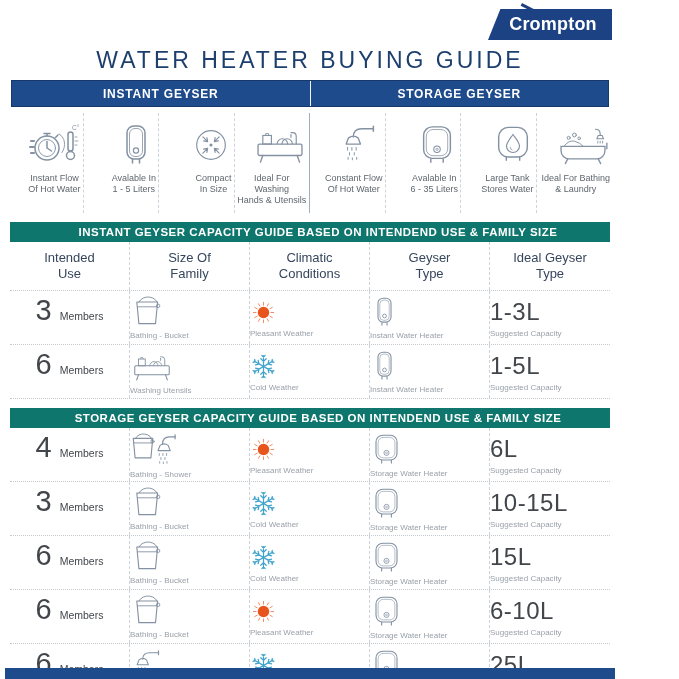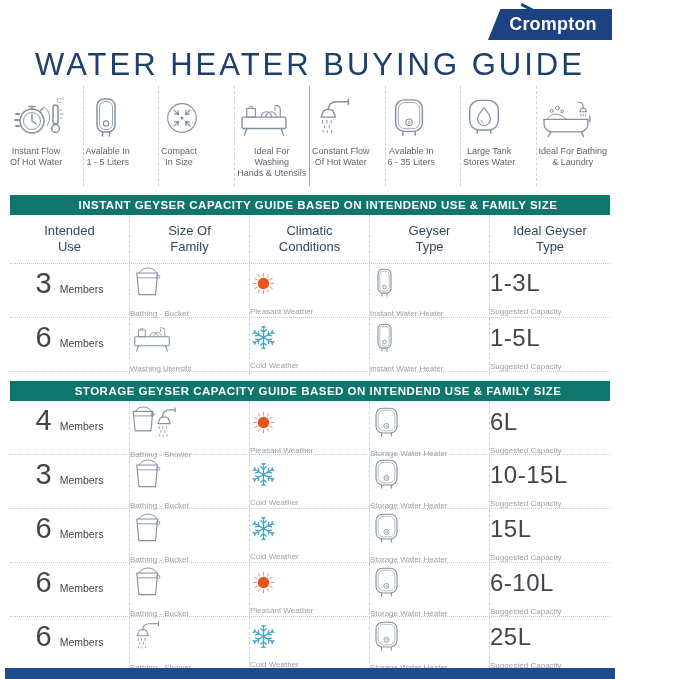--- a/index.html
+++ b/index.html
@@ -8,31 +8,31 @@
 
   
   .header{position:relative;height:80px;}
   .logo{position:absolute;top:9px;right:8px;width:124px;height:31px;background:#1c4284;
         clip-path:polygon(10% 0,100% 0,100% 100%,0 100%);
         display:flex;align-items:center;justify-content:center;padding-left:6px;box-sizing:border-box;}
   .logo-text{color:#fff;font-size:18px;font-weight:bold;letter-spacing:.2px;}
   .swoosh{position:absolute;top:3px;left:522px;width:28px;height:2.5px;background:#1c4284;
           transform:rotate(27deg);transform-origin:left top;}
   .title{position:absolute;left:0;right:0;top:47px;margin:0;text-align:center;
-         font-size:31px;font-weight:400;letter-spacing:3px;color:#1d3f6e;}
+         font-size:23px;font-weight:400;letter-spacing:3px;color:#1d3f6e;}
 
   
   .cat-bar{margin:0 11px;height:25px;display:flex;background:#1e4b8c;border:1.5px solid #17386b;}
   .cat{flex:1;display:flex;align-items:center;justify-content:center;color:#fff;
        font-size:12px;font-weight:bold;letter-spacing:.8px;}
   .cat.left{border-right:1px solid rgba(255,255,255,.95);}
 
   
   .features{margin:6px 8px 0;display:grid;grid-template-columns:repeat(8,1fr);}
-  .fcell{display:flex;flex-direction:column;align-items:flex-start;padding:9px 2px 7px;
+  .fcell{display:flex;flex-direction:column;align-items:flex-end;padding:9px 2px 7px;
          border-right:1px dashed #ccd3da;}
   .fcell.group-divider{border-right:1.5px solid #9fadbc;}
   .fcell:last-child{border-right:0;}
   .ficon{height:46px;display:flex;align-items:center;justify-content:center;}
   .flabel{margin-top:5px;text-align:center;font-size:9px;line-height:11px;color:#5f666e;}
 
   
   .banner{margin:9px 10px 0;height:20px;background:#0f766e;color:#fff;font-weight:bold;
           font-size:11.5px;letter-spacing:.5px;display:flex;align-items:center;justify-content:center;
           white-space:nowrap;padding-left:16px;}
@@ -43,21 +43,21 @@
   .th{padding:8px 0 9px;text-align:center;font-size:13px;line-height:15.5px;color:#36465c;
       border-right:1px dashed #ccd3da;}
   .th:last-child{border-right:0;}
   .trow{height:53px;border-bottom:1px dotted #c5cad1;}
   .tc{display:flex;flex-direction:column;align-items:flex-start;justify-content:center;
       border-right:1px dashed #ccd3da;padding:3px 0 2px;box-sizing:border-box;}
   .tc:last-child{border-right:0;}
   .tc-family{flex-direction:row;align-items:baseline;}
   .family-num{font-size:29px;color:#42464b;}
   .family-unit{font-size:10.5px;color:#42464b;margin-left:8px;}
-  .cap{font-size:8px;color:#9aa1a9;margin-top:10px;white-space:nowrap;}
+  .cap{font-size:8px;color:#9aa1a9;margin-top:3px;white-space:nowrap;}
   .capacity-val{font-size:24px;color:#42464b;letter-spacing:.5px;}
 
   .footer-bar{position:absolute;left:5px;right:5px;bottom:0;height:11px;background:#1e4b8c;}
 </style>
 </head>
 <body>
 
 <svg width="0" height="0" style="position:absolute" aria-hidden="true">
   <defs>
     <symbol id="sym-stopwatch" viewBox="0 0 56 44">
@@ -181,20 +181,24 @@
 <div class="page">
 
   <div class="header">
     <div class="swoosh"></div>
     <div class="logo">
       <span class="logo-text">Crompton</span>
     </div>
     <h1 class="title">WATER HEATER BUYING GUIDE</h1>
   </div>
 
+  <div class="cat-bar">
+    <div class="cat left">INSTANT GEYSER</div>
+    <div class="cat">STORAGE GEYSER</div>
+  </div>
 
   <div class="features">
     <div class="fcell">
       <div class="ficon">
           <svg width="56" height="44">
             <use href="#sym-stopwatch"></use>
           </svg>
         </div>
       <div class="flabel"><span>Instant Flow</span><br><span>Of Hot Water</span></div>
     </div>

